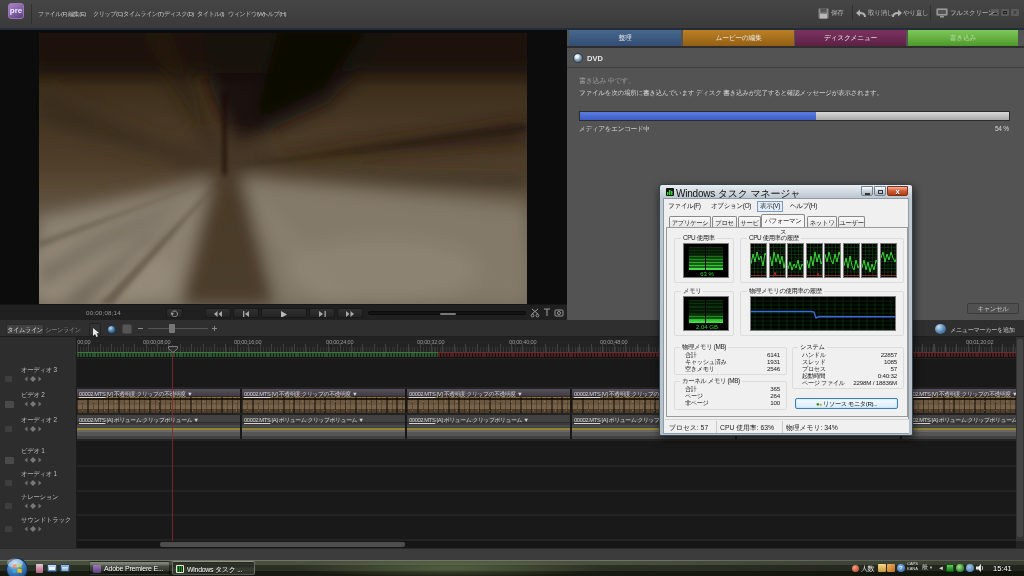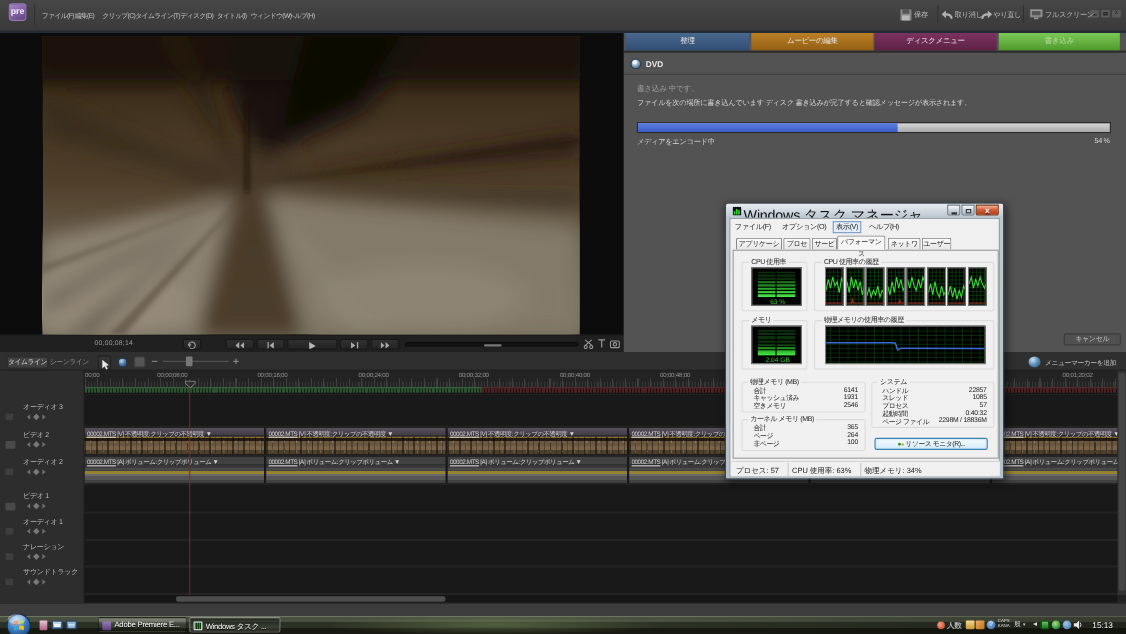--- a/index.html
+++ b/index.html
@@ -64,21 +64,21 @@
 .aclip{position:absolute;height:24px;border-right:2px solid #181818}
 .achead{position:absolute;left:0;top:0;width:100%;height:8px;background:#414141;border-bottom:1px solid #2e2e2e}
 .abody{position:absolute;left:0;top:8px;width:100%;height:16px;
   background:linear-gradient(180deg,#3a3a3a 0 2px,#4a4a4a 2px 4px,#424242 4px 5px,#94822f 5px 7.5px,#686868 7.5px 9.5px,#555 9.5px 13px,#414141 13px 16px)}
 .cliptxt{position:absolute;left:2px;top:1px;font-size:5.8px;color:#d4d4d4;letter-spacing:-0.4px;white-space:nowrap;overflow:hidden}
 .cliptxt u{text-decoration:underline}
 
 #taskbar{left:0;top:560px;width:1024px;height:16px}
 
 #tm{left:659px;top:184px;width:254px;height:252px;border-radius:3px 3px 2px 2px;background:linear-gradient(#e9edf1,#bfc9d2 12px,#b5c0ca);box-shadow:1px 3px 9px rgba(0,0,0,0.65);border:1px solid #35444e}
-#tmtitle{position:absolute;left:16px;top:2px;font-size:13px;color:#101010;letter-spacing:-0.2px}
+#tmtitle{position:absolute;left:16px;top:2px;font-size:10px;color:#101010;letter-spacing:-0.2px}
 #tmclient{position:absolute;left:3px;top:13px;width:246px;height:236px;background:#f0f0f0;border:1px solid #8e9aa4}
 .tmmenu{position:absolute;top:3px;font-size:6.6px;color:#1a1a1a;letter-spacing:-0.4px}
 #tmtabs{position:absolute;left:0px;top:15px;width:246px;height:14px}
 .tmtab{position:absolute;top:2px;height:11px;background:linear-gradient(#fafafa,#e4e4e4);border:1px solid #898989;border-bottom:none;border-radius:2px 2px 0 0;font-size:6.4px;color:#1a1a1a;text-align:center;line-height:11px;letter-spacing:-0.4px}
 #tmpage{position:absolute;left:2px;top:28px;width:242px;height:190px;background:#f0f0f0;border:1px solid #9a9a9a}
 .glabel{position:absolute;font-size:6.4px;color:#1c1c1c;letter-spacing:-0.4px;white-space:nowrap;background:#f0f0f0;padding:0 2px}
 .gbox{position:absolute;border:1px solid #dcdcdc;border-radius:2px}
 .ledpanel{position:absolute;background:#000;border:1px solid #7a7a7a}
 .mrow{position:absolute;font-size:6.2px;color:#1c1c1c;letter-spacing:-0.4px;white-space:nowrap}
 .mval{position:absolute;font-size:6.2px;color:#1c1c1c;text-align:right;letter-spacing:-0.2px}
@@ -472,21 +472,21 @@
   <span class="abs" style="left:907px;top:2px;font-size:4px;color:#ddd;line-height:4.5px;letter-spacing:0">CAPS<br>KANA</span>
   <span class="abs" style="left:922px;top:3px;font-size:6px;color:#ccc">般<span style="font-size:4px"> ▼</span></span>
   <span class="abs" style="left:938px;top:5px;font-size:6px;color:#ddd">◄</span>
   <div class="abs" style="left:946px;top:4px;width:8px;height:8px;background:linear-gradient(#68c868,#187818);border:1px solid #0a5a0a;border-radius:1px"></div>
   <div class="abs" style="left:956px;top:4px;width:8px;height:8px;border-radius:50%;background:radial-gradient(circle at 40% 35%,#a8e088,#389838 60%,#1a6a8a)"></div>
   <div class="abs" style="left:966px;top:4px;width:8px;height:8px;border-radius:50%;background:radial-gradient(circle at 40% 35%,#a0c8e8,#3868a8)"></div>
   <svg class="abs" style="left:976px;top:4px" width="9" height="8">
         <polygon points="0,2.5 2.5,2.5 5,0 5,8 2.5,5.5 0,5.5" fill="#e8e8e8"></polygon>
         <path d="M6,2 Q7.5,4 6,6" stroke="#e8e8e8" fill="none" stroke-width="0.8"></path>
       </svg>
-  <span class="abs" style="left:993px;top:3.5px;font-size:7.5px;color:#fff;text-shadow:0 1px 1px #000">15:13</span>
+  <span class="abs" style="left:993px;top:3.5px;font-size:7.5px;color:#fff;text-shadow:0 1px 1px #000">15:41</span>
 </div>
 
 <div class="abs" id="tm">
   <svg class="abs" style="left:6px;top:2.5px" width="8" height="8">
         <rect width="8" height="8" fill="#111" rx="1"></rect>
         <rect x="1" y="4" width="1.5" height="3" fill="#2fd32f"></rect>
         <rect x="3" y="2" width="1.5" height="5" fill="#2fd32f"></rect>
         <rect x="5" y="3" width="1.5" height="4" fill="#2fd32f"></rect>
       </svg>
   <div id="tmtitle">Windows タスク マネージャ</div>

